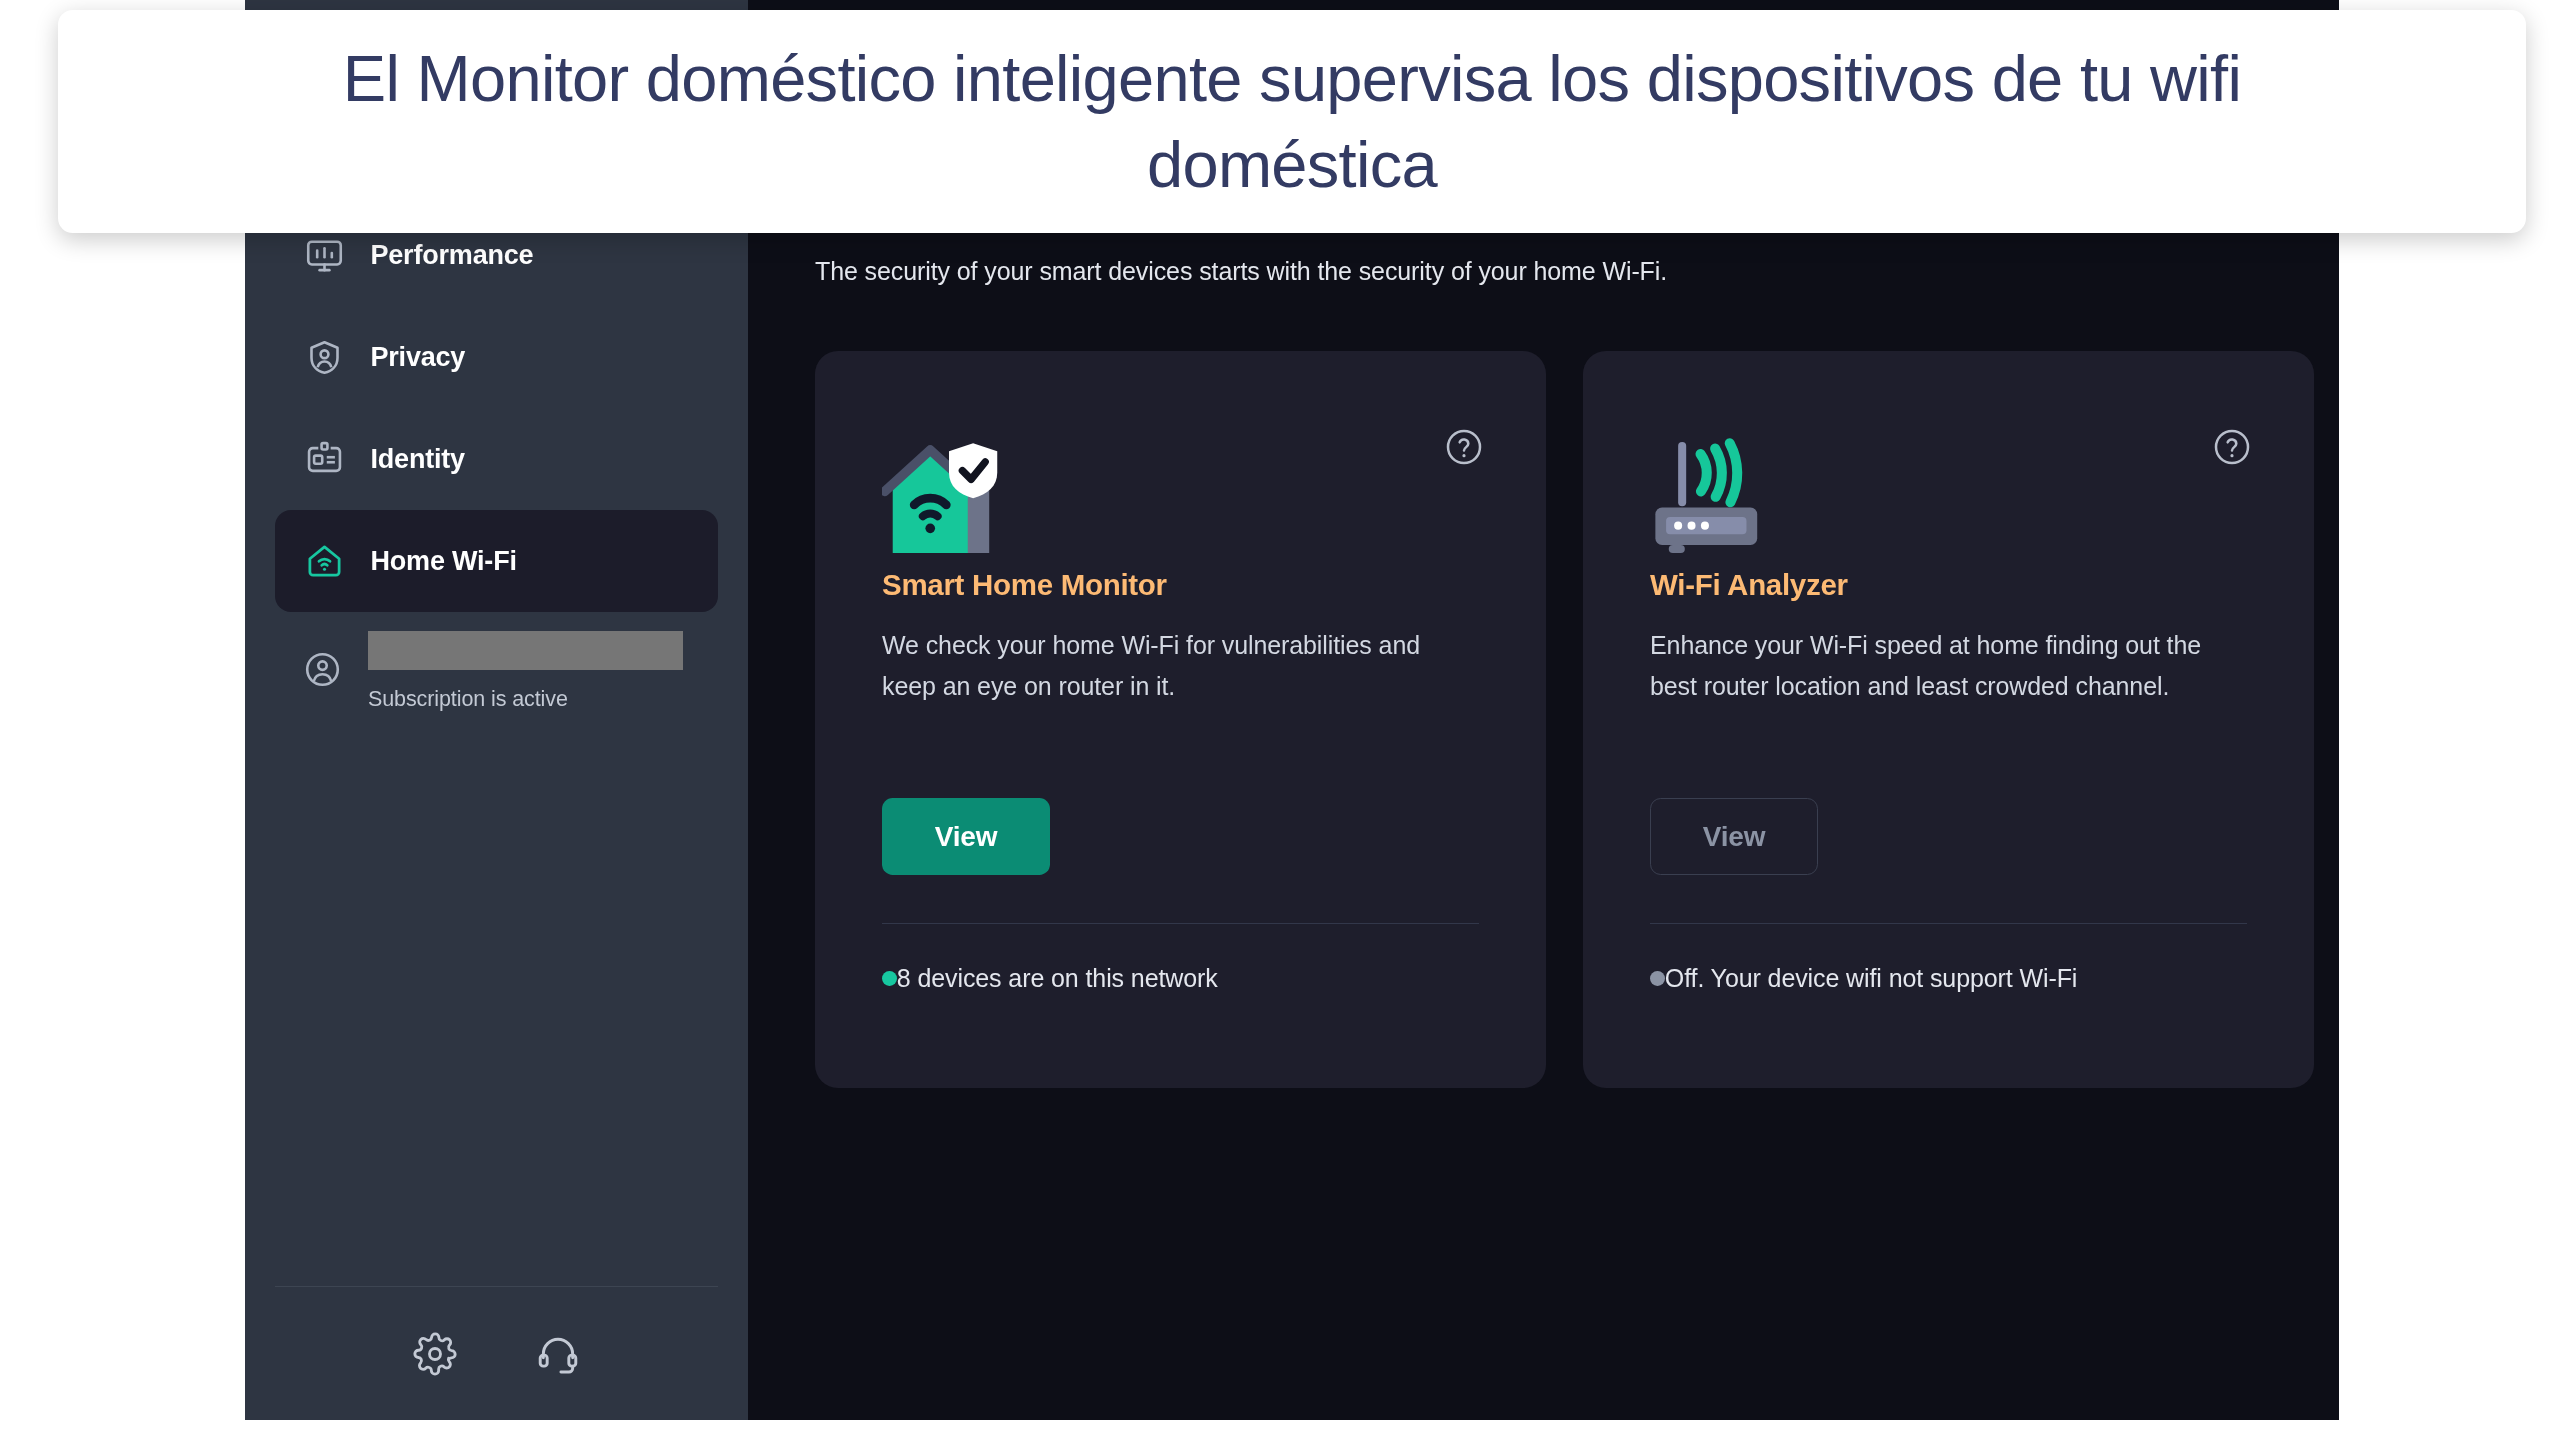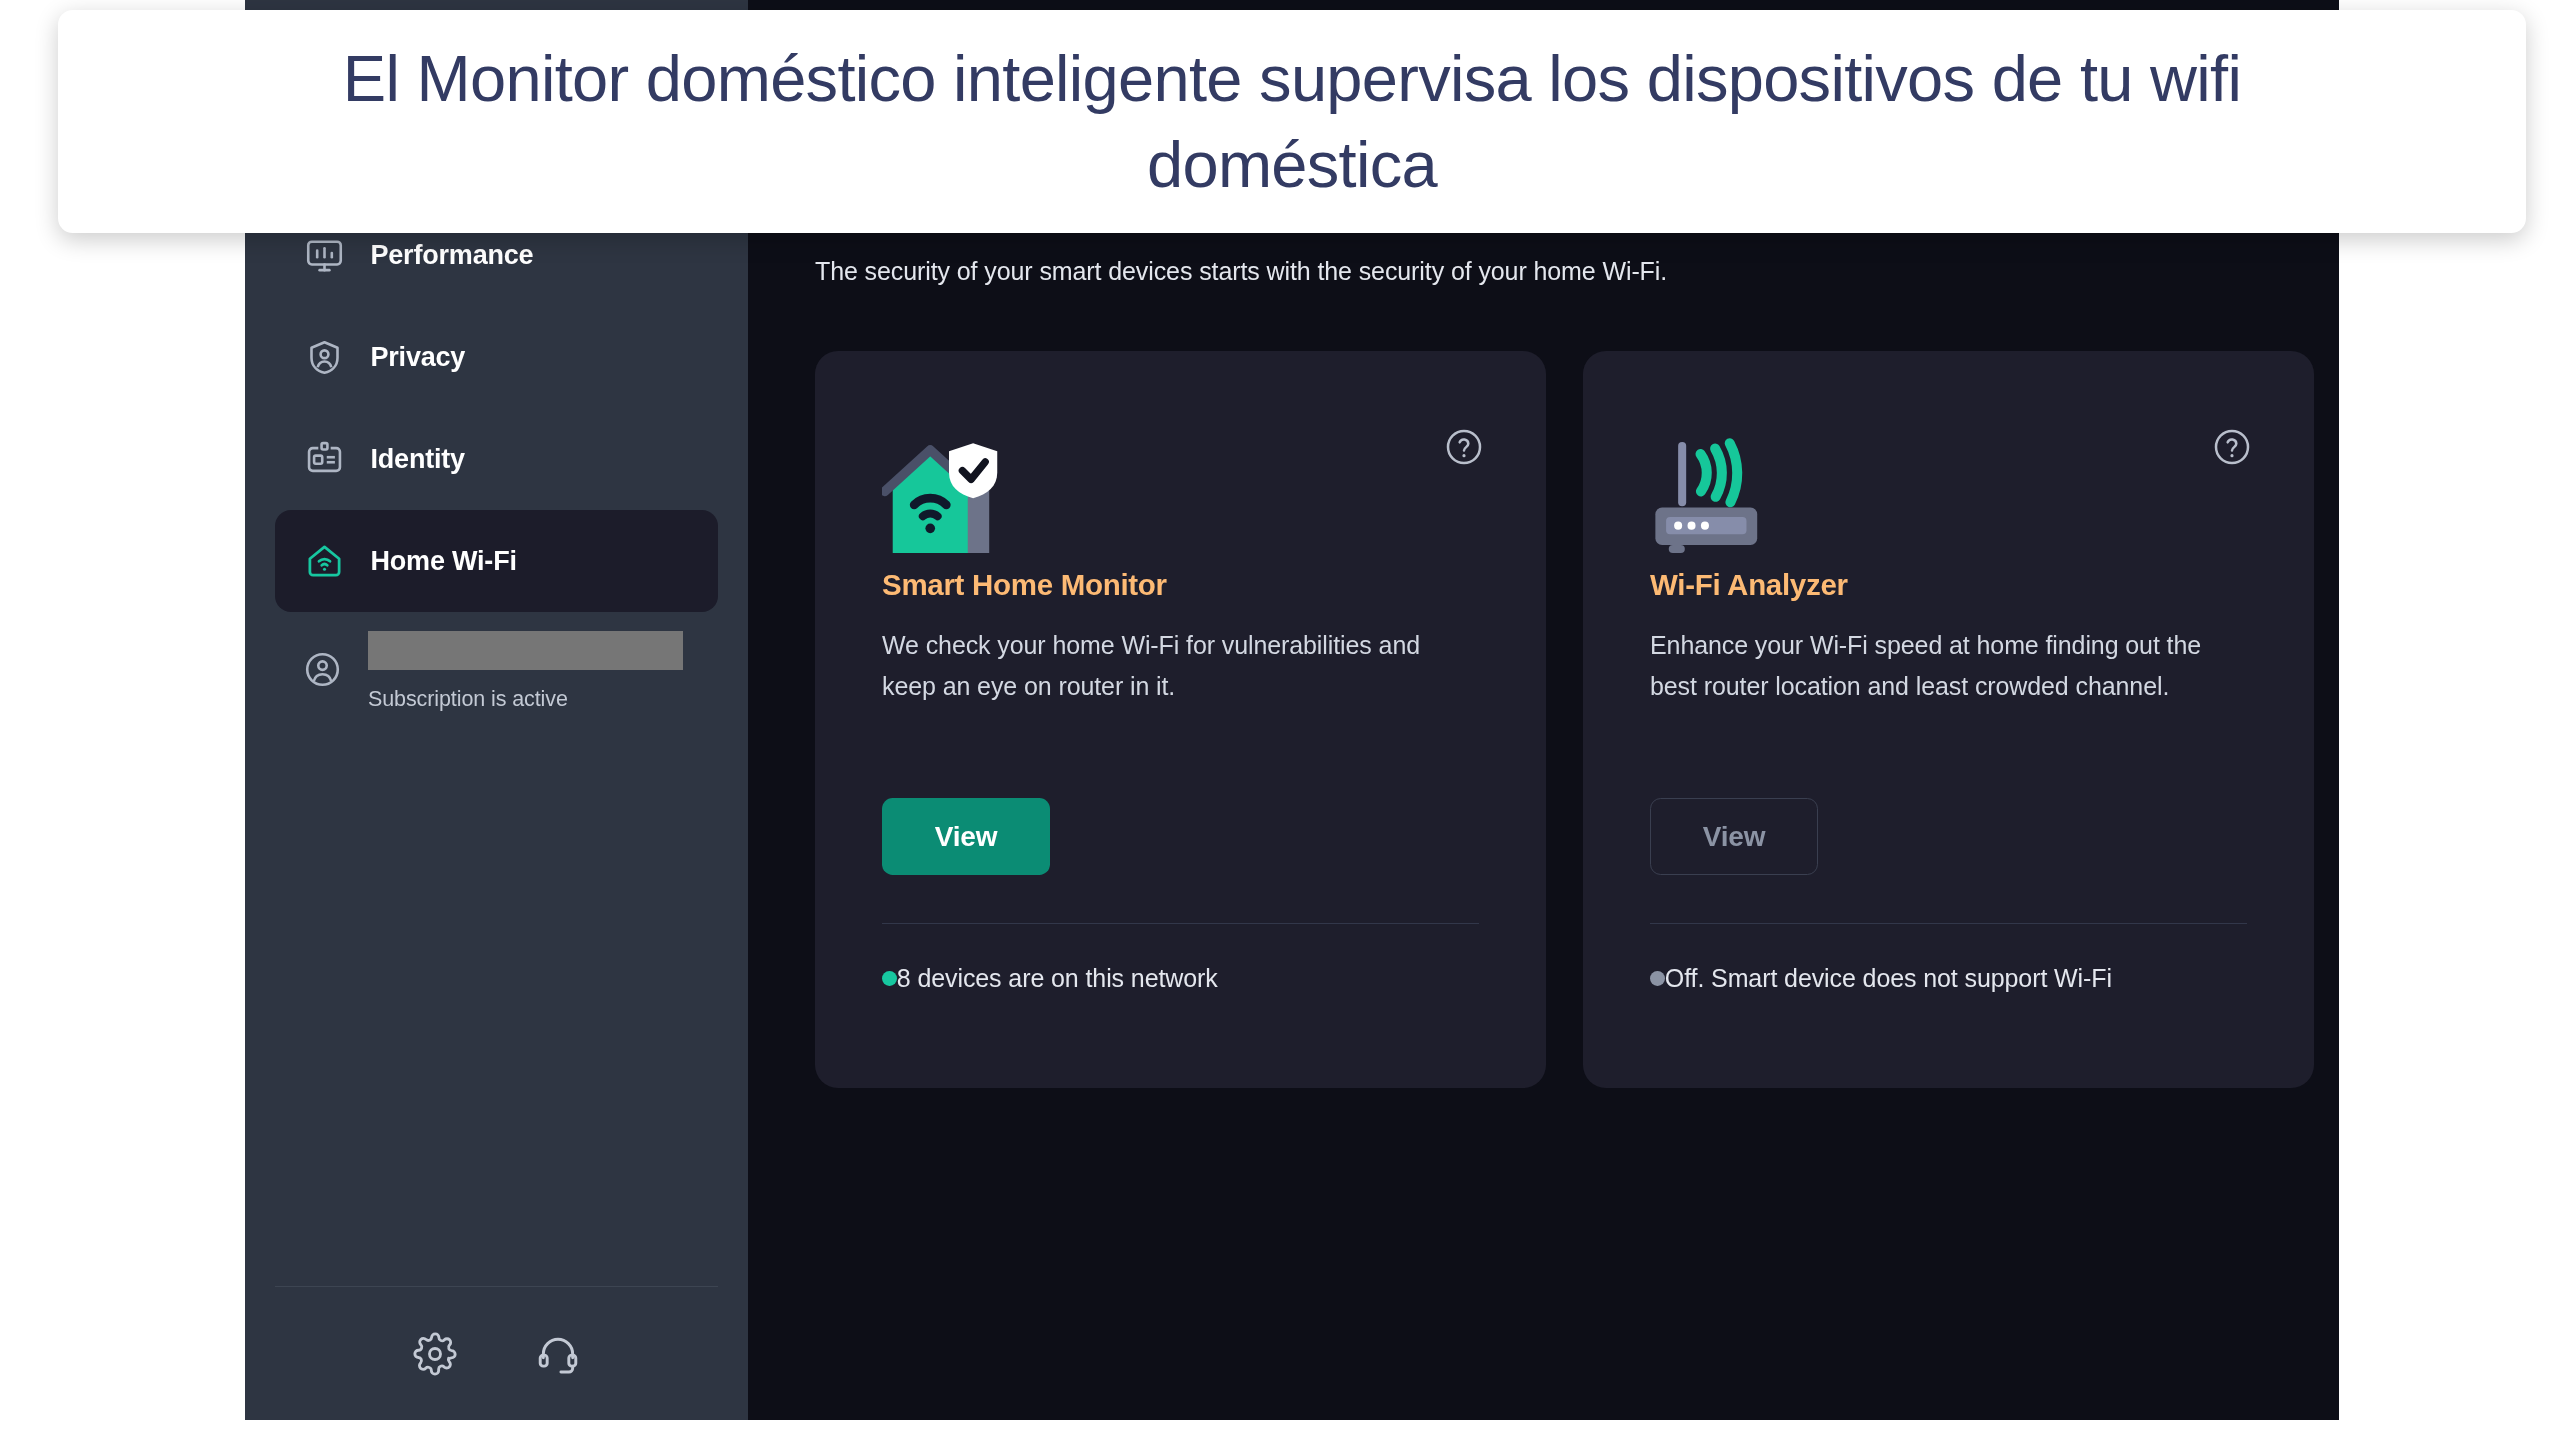--- a/index.html
+++ b/index.html
@@ -437,21 +437,21 @@
 
           <h2 class="card-title">Wi-Fi Analyzer</h2>
           <p class="card-desc">Enhance your Wi-Fi speed at home finding out the best router location and least crowded channel.</p>
 
           <button class="card-btn secondary">View</button>
 
           <div class="card-divider"></div>
 
           <div class="card-status">
             <span class="status-dot" style="background:#8b93a4"></span>
-            <span>Off. Smart device does not support Wi-Fi</span>
+            <span>Off. Your device wifi not support Wi-Fi</span>
           </div>
         </section>
 
       </div>
     </main>
   </div>
 
   <div id="caption-overlay">
     <div id="caption-text">El Monitor doméstico inteligente supervisa los dispositivos de tu wifi doméstica</div>
   </div>

